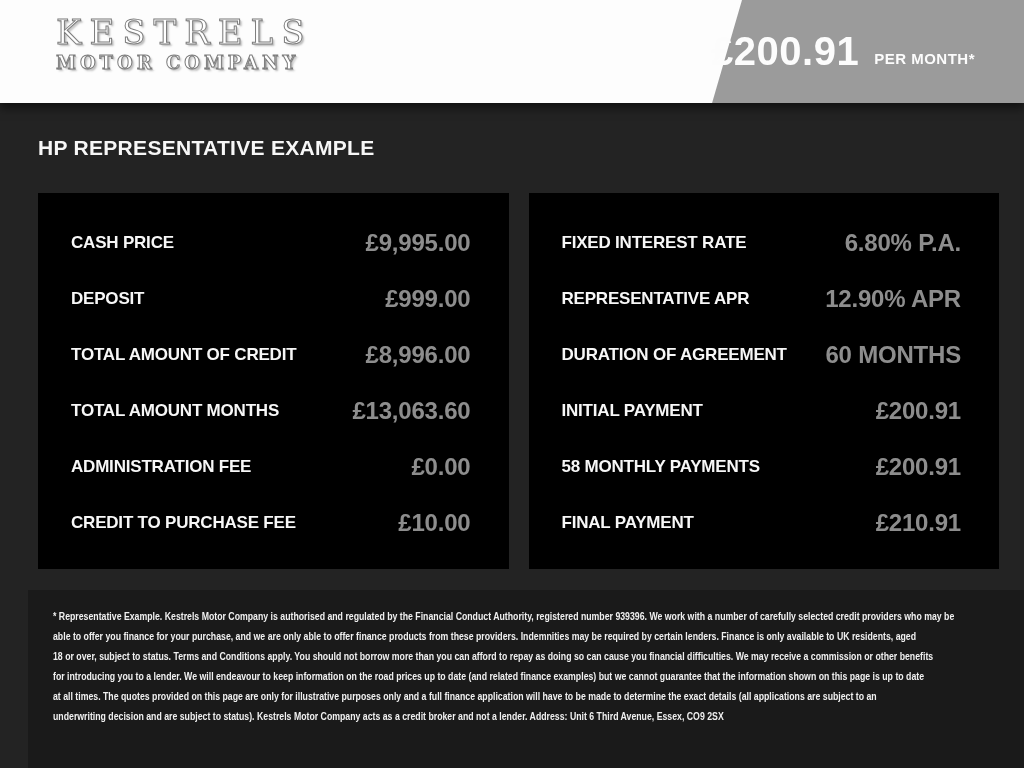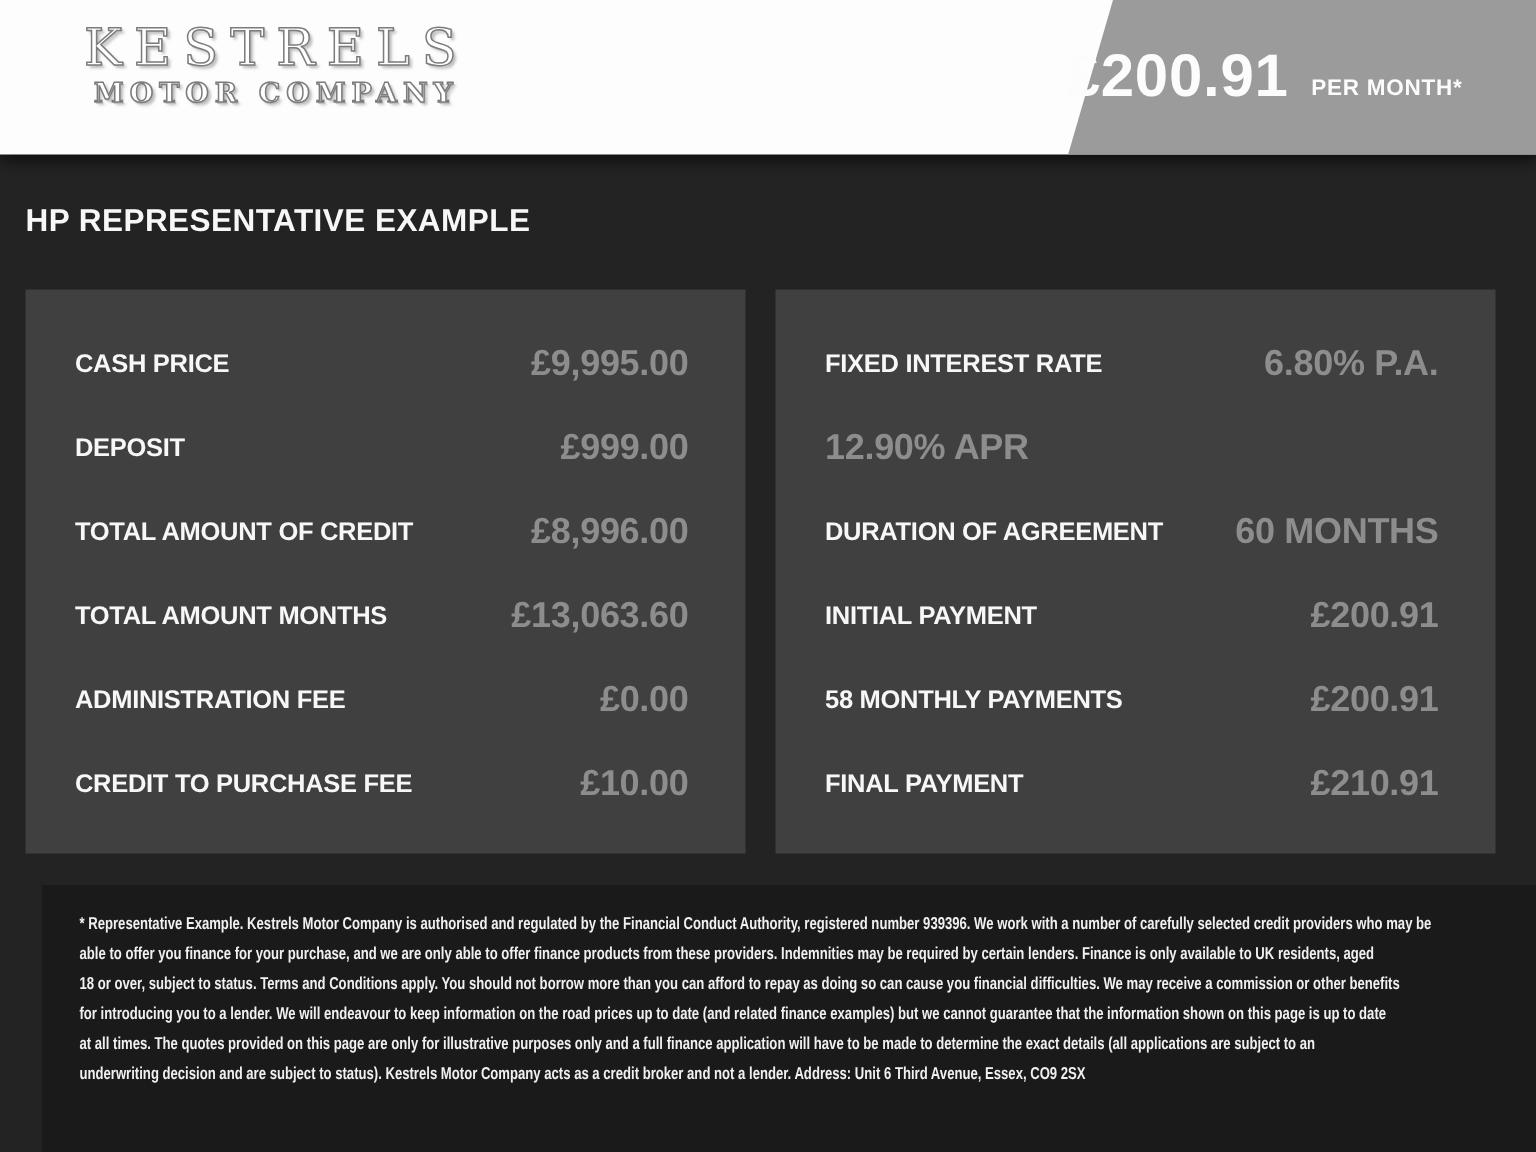--- a/index.html
+++ b/index.html
@@ -22,21 +22,20 @@
     background: #fdfdfd;
     overflow: hidden;
     box-shadow: 0 5px 9px rgba(0,0,0,0.55);
     z-index: 2;
   }
   .logo {
     position: absolute;
     left: 56px;
     top: 12px;
     display: inline-block;
-    text-align: center;
     font-family: "DejaVu Serif", serif;
     color: #ffffff;
     -webkit-text-stroke: 1px #7c7c7c;
     text-shadow: 1px 1px 0 #c2c2c2, 2px 2px 2px rgba(60,60,60,0.35);
     user-select: none;
   }
   .logo-title {
     font-size: 34px;
     letter-spacing: 8px;
     line-height: 40px;
@@ -80,38 +79,38 @@
     letter-spacing: 0.5px;
     position: relative;
     top: 7px;
     text-align: right;
   }
 
   
   .main {
     position: relative;
     height: 487px;
-    padding: 32px 25px 0 17px;
+    padding: 32px 25px 0 38px;
   }
   .heading {
     color: #f7f7f7;
     font-size: 21px;
     font-weight: bold;
     letter-spacing: 0.3px;
     line-height: 26px;
   }
   .panels {
     margin-top: 32px;
     display: flex;
     gap: 20px;
   }
   .panel {
     width: 480px;
     height: 376px;
-    background: #404040;
+    background: #000000;
     padding: 22px 38px 18px 33px;
     display: flex;
     flex-direction: column;
   }
   .row {
     height: 56px;
     display: flex;
     align-items: center;
     justify-content: space-between;
   }
@@ -199,20 +198,21 @@
           <span class="row-value">£10.00</span>
         </div>
       </div>
 
       <div class="panel">
         <div class="row">
           <span class="row-label">FIXED INTEREST RATE</span>
           <span class="row-value">6.80% P.A.</span>
         </div>
         <div class="row">
+          <span class="row-label">REPRESENTATIVE APR</span>
           <span class="row-value">12.90% APR</span>
         </div>
         <div class="row">
           <span class="row-label">DURATION OF AGREEMENT</span>
           <span class="row-value">60 MONTHS</span>
         </div>
         <div class="row">
           <span class="row-label">INITIAL PAYMENT</span>
           <span class="row-value">£200.91</span>
         </div>

